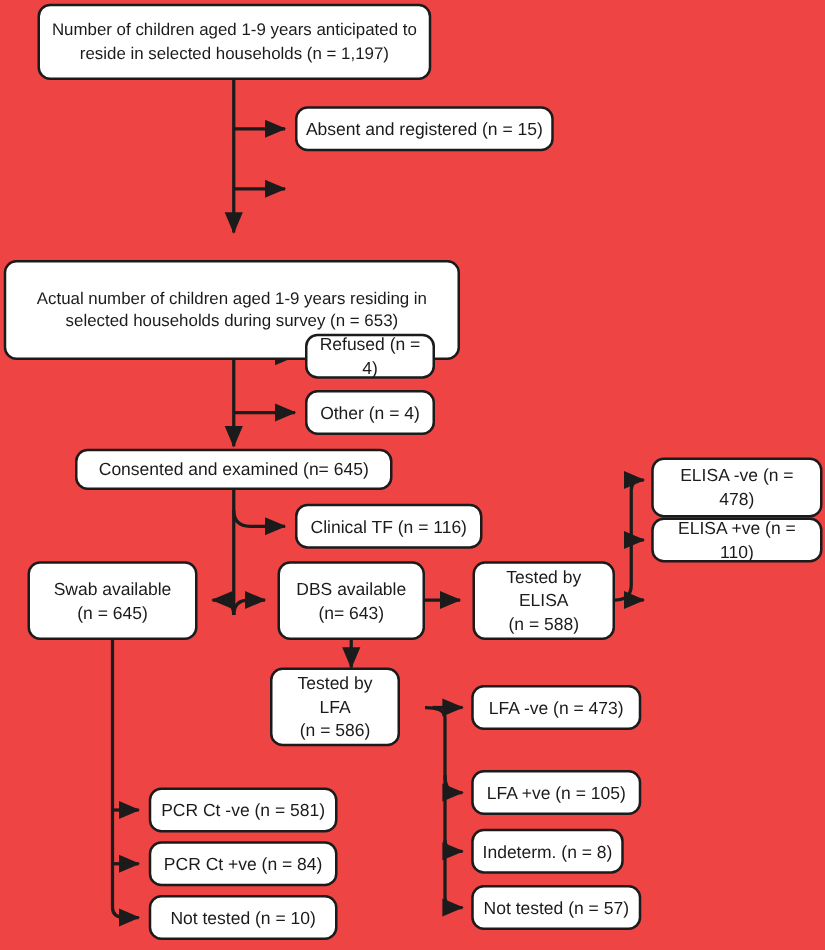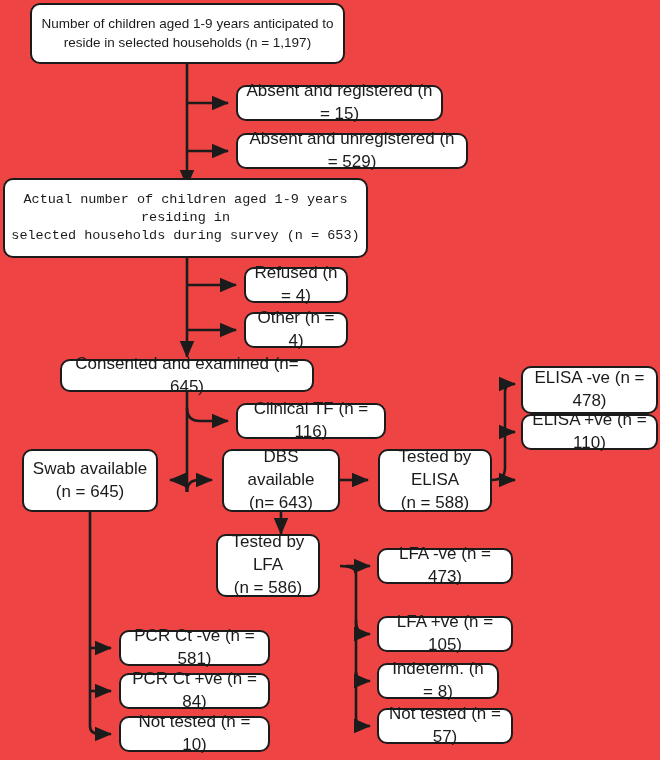--- a/index.html
+++ b/index.html
@@ -37,21 +37,21 @@
     font-size: 13px;
     line-height: 1.35;
     padding: 2px 6px;
     z-index: 2;
   }
   .node-box .node-text {
     display: block;
     white-space: pre-line;
   }
   .node-big { font-size: 13.5px; }
-  .node-small { font-size: 17px; }
+  .node-small { font-size: 14px; }
 </style>
 </head>
 <body>
 
 <div id="chart-root">
 
   <svg class="flow-canvas" viewBox="0 0 660 760">
     <defs>
       <marker id="arrowhead" markerWidth="7" markerHeight="7" refX="6.2" refY="3.1" orient="auto" markerUnits="strokeWidth">
         <path d="M0,0.3 L6.6,3.1 L0,5.9 z" fill="#1b1b1b"></path>
@@ -99,25 +99,22 @@
 
   <div class="node-box node-big" style="left:30px; top:3px; width:315px; height:61px;">
     <span class="node-text">Number of children aged 1-9 years anticipated to
 reside in selected households (n = 1,197)</span>
   </div>
 
   <div class="node-box node-small" style="left:236px; top:85px; width:207px; height:36px;">
     <span class="node-text">Absent and registered (n = 15)</span>
   </div>
 
-  <div class="node-box node-small" style="left:236px; top:133px; width:232px; height:36px;">
-    <span class="node-text">Absent and unregistered (n = 529)</span>
-  </div>
 
-  <div class="node-box node-big" style="left:3px; top:178px; width:365px; height:80px;font-family:Liberation Mono, monospace;">
+  <div class="node-box node-big" style="left:3px; top:208px; width:365px; height:80px;">
     <span class="node-text">Actual number of children aged 1-9 years residing in
 selected households during survey (n = 653)</span>
   </div>
 
   <div class="node-box node-small" style="left:244px; top:267px; width:104px; height:36px;">
     <span class="node-text">Refused (n = 4)</span>
   </div>
 
   <div class="node-box node-small" style="left:244px; top:312px; width:104px; height:36px;">
     <span class="node-text">Other (n = 4)</span>

